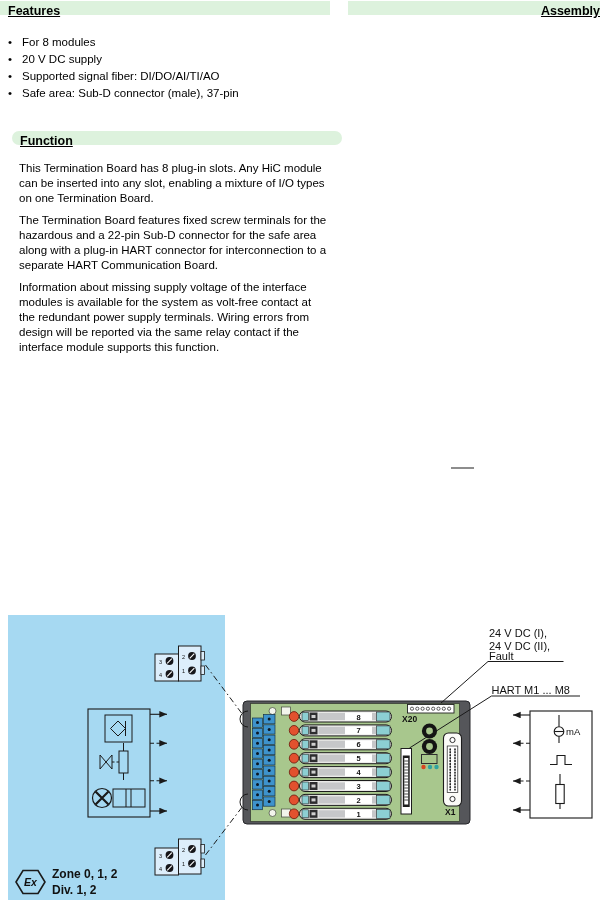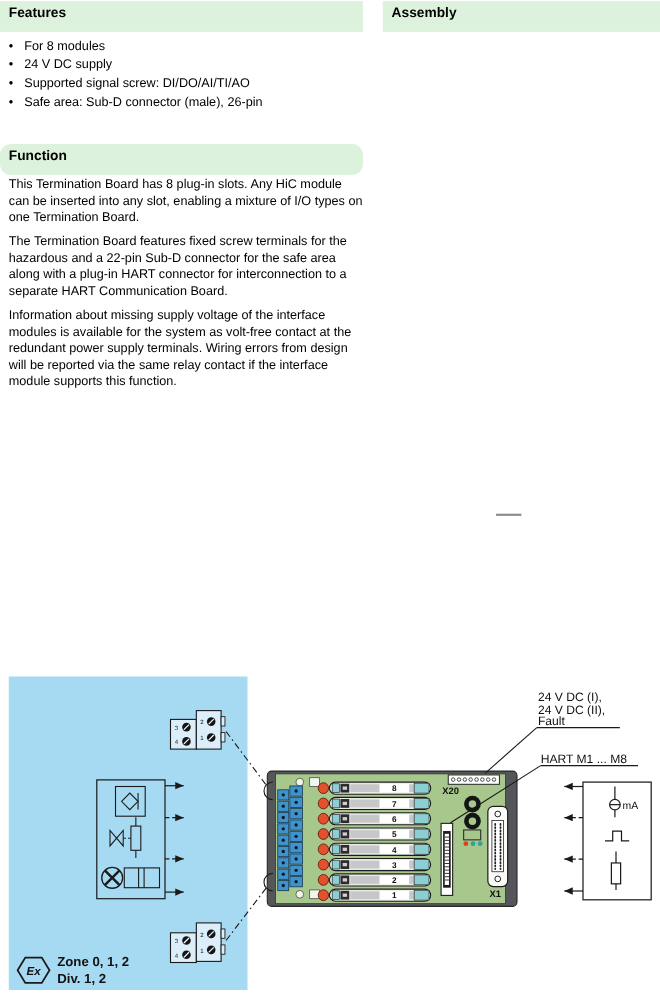--- a/index.html
+++ b/index.html
@@ -1,60 +1,60 @@
 <!DOCTYPE html>
 <html><head>
 <meta charset="utf-8">
 <style>
   html,body { margin:0; padding:0; background:#fff; }
   .page {
     position:relative; width:600px; height:911px; overflow:hidden;
     background:#ffffff; font-family:"Liberation Sans", sans-serif; color:#000;
   }
   .bar {
-    position:absolute; background:#ddf2dd; height:28px; line-height:21px;
-    font-size:12.5px; font-weight:bold; padding-left:8px; box-sizing:border-box;
+    position:absolute; background:#ddf2dd; height:14px; line-height:21px;
+    font-size:12.5px; font-weight:bold; padding-left:8px; box-sizing:border-box;text-decoration:underline;
   }
   #bar-features  { left:0;   top:1px;   width:330px; }
-  #bar-assembly  { left:348px; top:1px; width:252px; }
-  #bar-function  { left:0;   top:131px; width:330px;border-radius:10px; }
+  #bar-assembly  { left:348px; top:1px; width:252px;text-align:right; }
+  #bar-function  { left:12px;   top:131px; width:330px;border-radius:10px; }
   #bar-connection{ left:0;   top:579px; width:600px; }
 
   .features-list { position:absolute; left:8px; top:34px; width:320px; font-size:11.5px; }
   .feature-item { display:flex; line-height:17px; }
   .feature-item::before { content:"•"; width:14px; flex:0 0 14px; }
 
   .function-text { position:absolute; left:8px; top:161px; width:322px; font-size:11.5px; line-height:15px; }
-  .function-text p { margin:0 0 7px 0; }
+  .function-text p { margin:0 0 7px 11px; }
 
   .assembly-dash { position:absolute; left:451px; top:467px; width:23px; height:2px; background:#8d8d8d; }
 
   svg.diagram { position:absolute; left:0; top:612px; }
   svg text { font-family:"Liberation Sans", sans-serif; fill:#111; }
 </style>
 </head>
 <body>
 
 <div class="page">
 
   <div class="bar" id="bar-features">Features</div>
   <div class="bar" id="bar-assembly">Assembly</div>
 
   <div class="features-list">
     <div class="feature-item">
         <span>For 8 modules</span>
       </div>
     <div class="feature-item">
-        <span>24 V DC supply</span>
-      </div>
-    <div class="feature-item">
-        <span>Supported signal screw: DI/DO/AI/TI/AO</span>
-      </div>
-    <div class="feature-item">
-        <span>Safe area: Sub-D connector (male), 26-pin</span>
+        <span>20 V DC supply</span>
+      </div>
+    <div class="feature-item">
+        <span>Supported signal fiber: DI/DO/AI/TI/AO</span>
+      </div>
+    <div class="feature-item">
+        <span>Safe area: Sub-D connector (male), 37-pin</span>
       </div>
   </div>
 
   <div class="bar" id="bar-function">Function</div>
 
   <div class="function-text">
     <p>This Termination Board has 8 plug-in slots. Any HiC module can be inserted into any slot, enabling a mixture of I/O types on one Termination Board.</p>
     <p>The Termination Board features fixed screw terminals for the hazardous and a 22-pin Sub-D connector for the safe area along with a plug-in HART connector for interconnection to a separate HART Communication Board.</p>
     <p>Information about missing supply voltage of the interface modules is available for the system as volt-free contact at the redundant power supply terminals. Wiring errors from design will be reported via the same relay contact if the interface module supports this function.</p>
   </div>

